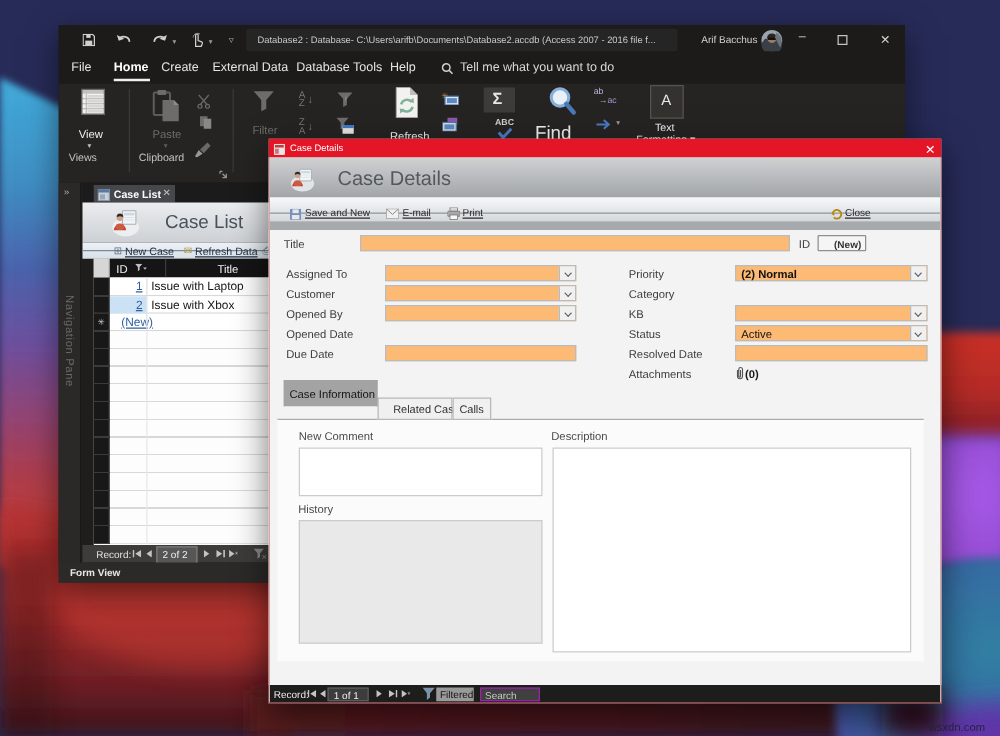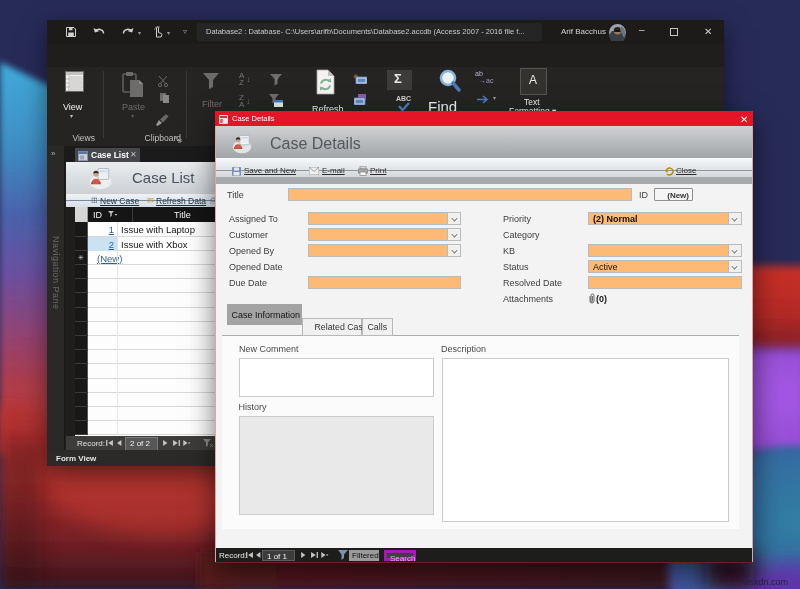--- a/index.html
+++ b/index.html
@@ -7,21 +7,21 @@
   body { font-family:"Liberation Sans", sans-serif; position:relative; background:#272c5a; }
   .abs { position:absolute; }
   
   #win { position:absolute; left:47px; top:20px; width:677px; height:446px; background:#1f1e1d; box-shadow:0 8px 24px rgba(0,0,0,.5); }
   #titlebar { position:absolute; left:0; top:0; width:100%; height:24px; background:#1c1b1a; color:#cbcbcb; }
   #menubar { position:absolute; left:0; top:24px; width:100%; height:23px; background:#1c1b1a; }
   #ribbon { position:absolute; left:0; top:47px; width:100%; height:79px; background:#262423; }
   #workarea { position:absolute; left:0; top:126px; width:100%; height:305px; background:#1f1e1d; }
   #statusbar { position:absolute; left:0; top:430px; width:100%; height:16px; background:#2b2a29; color:#e6e6e6; font-size:8.5px; }
   .vsep { position:absolute; top:4px; bottom:8px; width:1px; background:#3a3836; }
-  .glabel { position:absolute; bottom:3px; font-size:8.5px; color:#c2c0be; text-align:right; }
+  .glabel { position:absolute; bottom:15px; font-size:8.5px; color:#c2c0be; text-align:left; }
   .mitem { display:inline-block; font-size:10px; color:#e4e4e4; margin-right:0; }
   
   #dlg { position:absolute; left:215px; top:111px; width:538px; height:452px; background:#f2f2f2; box-shadow:0 10px 26px rgba(0,0,0,.55); }
   #dlgred { position:absolute; left:0; top:0; width:100%; height:15px; background:#e31527; }
   #dlghdr { position:absolute; left:0; top:15px; width:100%; height:32px; background:linear-gradient(#cfd1d3, #a2a5a8); }
   #dlgtools { position:absolute; left:0; top:47px; width:100%; height:19px; background:linear-gradient(#f6f8fa,#d4d8db); }
   #dlgstrip { position:absolute; left:0; top:66px; width:100%; height:7px; background:#a7aaad; }
   #dlgform { position:absolute; left:0; top:73px; width:100%; height:364px; background:#f3f3f3; }
   #dlgrec { position:absolute; left:0; top:437px; width:100%; height:14px; background:#1d1d1c; color:#e8e8e8; font-size:8px; }
   .lbl { position:absolute; font-size:9px; color:#3d3d3d; }
@@ -135,20 +135,34 @@
         <path d="M0 11 a8.5 8.5 0 0 0 17 0 l-3-4 h-11z" fill="#3a3f46"></path>
         <circle cx="8.5" cy="6.8" r="3.6" fill="#9c7a5e"></circle>
         <path d="M4.6 6 a4 4 0 0 1 7.8 0 l-.8.5 h-6.2z" fill="#2a2422"></path>
         <rect x="5" y="6" width="7" height="2" rx="1" fill="#15130f"></rect>
         <path d="M12 2 a8.5 8.5 0 0 1 3 12 l-4-8z" fill="#6a737e"></path>
       </svg>
     <span class="abs" style="left:592px;top:4px;font-size:10px;color:#cfcfcf">–</span>
     <div class="abs" style="left:623px;top:8px;width:8px;height:8px;border:1px solid #c4c4c4"></div>
     <span class="abs" style="left:657px;top:6px;font-size:10px;color:#d0d0d0">✕</span>
   </div>
+  <div id="menubar">
+    <span class="mitem abs" style="left:10px;top:5px">File</span>
+    <span class="mitem abs" style="left:44px;top:5px;font-weight:bold;color:#fff">Home</span>
+    <div class="abs" style="left:44px;top:19px;width:29px;height:2px;background:#f0f0f0"></div>
+    <span class="mitem abs" style="left:82px;top:5px">Create</span>
+    <span class="mitem abs" style="left:123px;top:5px">External Data</span>
+    <span class="mitem abs" style="left:190px;top:5px">Database Tools</span>
+    <span class="mitem abs" style="left:265px;top:5px">Help</span>
+    <svg class="abs" style="left:306px;top:6px" width="10" height="10" viewBox="0 0 10 10">
+        <circle cx="4" cy="4" r="3" fill="none" stroke="#cfcfcf" stroke-width="1.2"></circle>
+        <path d="M6.3 6.3 L9 9" stroke="#cfcfcf" stroke-width="1.2"></path>
+      </svg>
+    <span class="mitem abs" style="left:321px;top:5px;color:#d8d8d8">Tell me what you want to do</span>
+  </div>
   <div id="ribbon">
 
     <svg class="abs" style="left:17px;top:3px" width="21" height="23" viewBox="0 0 21 23">
         <rect x="1.5" y="1.5" width="18" height="20" fill="#f2f0ee"></rect>
         <rect x="1.5" y="1.5" width="18" height="3.5" fill="#c4c2c0"></rect>
         <path d="M1.5 9h18M1.5 13h18M1.5 17h18M1.5 21h18" stroke="#b0aeac" stroke-width="0.8"></path>
         <path d="M5 5 v16.5" stroke="#b0aeac" stroke-width="0.8"></path>
         <rect x="6" y="6" width="12.5" height="2" fill="#d8d6d4"></rect>
         <rect x="6" y="10" width="12.5" height="2" fill="#d8d6d4"></rect>
         <rect x="6" y="14" width="12.5" height="2" fill="#d8d6d4"></rect>
@@ -511,21 +525,21 @@
     <svg class="abs" style="left:106px;top:4px" width="10" height="6" viewBox="0 0 11 7">
         <path d="M0 0 v7 L5 3.5z" fill="#c4c4c4"></path>
         <text x="5.5" y="6.5" font-size="7" fill="#c4c4c4">*</text>
       </svg>
     <svg class="abs" style="left:122px;top:2px" width="12" height="10" viewBox="0 0 12 10">
         <path d="M1 0 h10 l-4 4.5 v3.5 l-2.5 2 v-5.5z" fill="#7a92aa"></path>
       </svg>
     <div class="abs" style="left:134px;top:1.5px;width:30px;height:11px;background:#9a9a9a">
         <span class="abs" style="left:3px;top:1px;font-size:8px;color:#141414;white-space:nowrap">Filtered</span>
       </div>
-    <div class="abs" style="left:169px;top:1.5px;width:32px;height:11px;background:#404040;border:3px solid #a21caf">
+    <div class="abs" style="left:169px;top:1.5px;width:48px;height:11px;background:#404040;border:1px solid #a21caf">
         <span class="abs" style="left:3px;top:1px;font-size:8px;color:#c8c8c8">Search</span>
       </div>
   </div>
 
   <div class="abs" style="left:0;top:15px;width:1px;height:437px;background:#dba7a7"></div>
   <div class="abs" style="left:537px;top:15px;width:1px;height:437px;background:#dba7a7"></div>
   <div class="abs" style="left:0;top:451px;width:538px;height:1px;background:#6b2024"></div>
 </div>
 
 </body></html>

